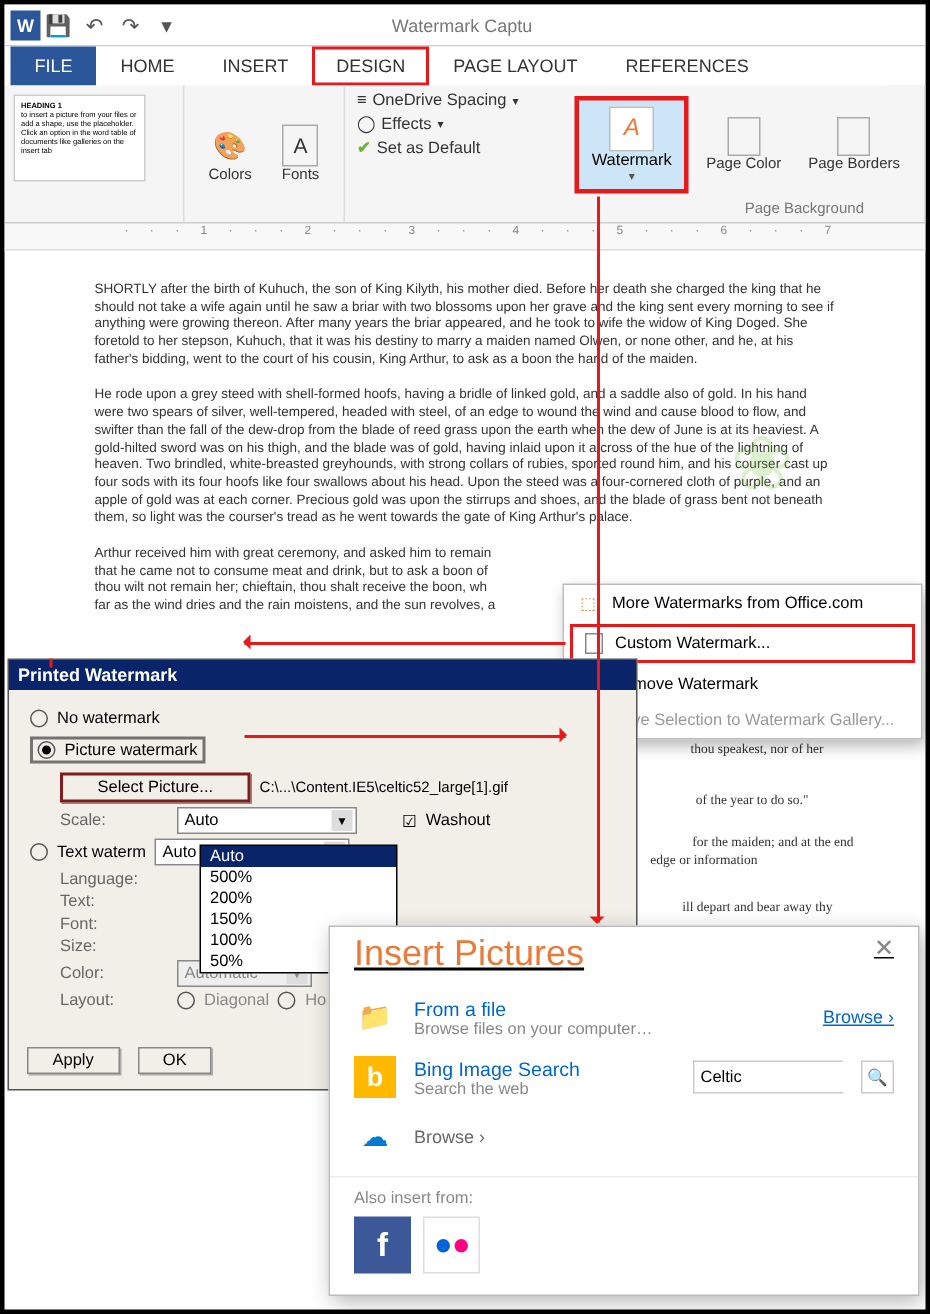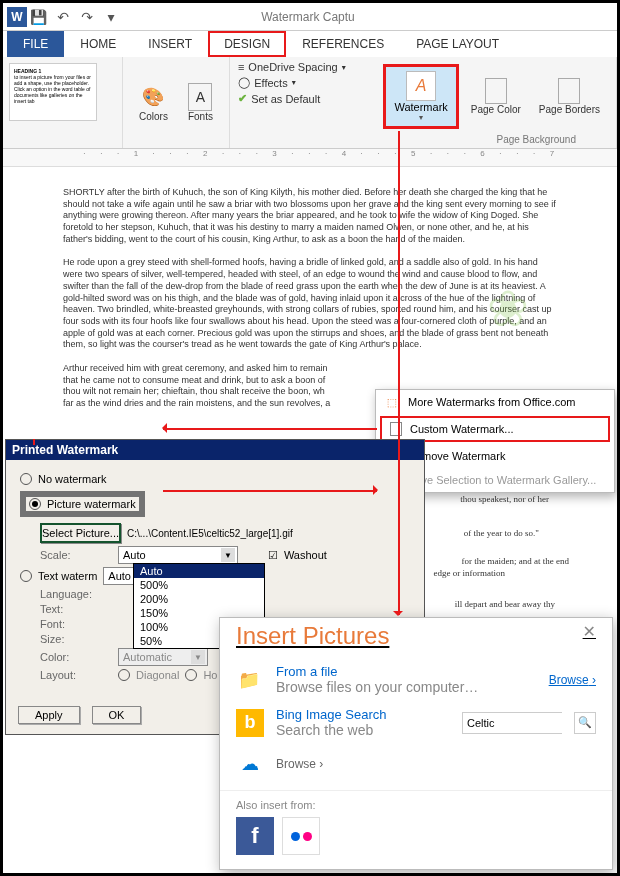--- a/index.html
+++ b/index.html
@@ -205,22 +205,22 @@
       font-weight: bold;
       font-size: 12px;
     }
     .printed-wm .body {
       padding: 10px 14px;
     }
     .row { display: flex; align-items: center; margin: 3px 0; gap: 6px; }
     .radio { width: 12px; height: 12px; border-radius: 50%; border: 1px solid #555; display: inline-block; }
     .radio.checked::after { content: ""; display: block; width: 6px; height: 6px; background: #000; border-radius: 50%; margin: 2px; }
     .sel-pic-btn {
-      border: 2px solid #14532d;
-      padding: 2px 0;
+      border: 2px solid #7f1d1d;
+      padding: 2px 23px;
       background: #f2efe9;
       box-shadow: 1px 1px 0 #888;
       text-align: right;
     }
     .lbl { width: 72px; color: #666; }
     .combo {
       border: 1px solid #888;
       background: #fff;
       height: 18px;
       display: flex; align-items: center; justify-content: space-between;
@@ -296,21 +296,21 @@
       padding: 6px 16px;
       gap: 12px;
     }
     .ip-row .ic {
       width: 28px; height: 28px;
       display: flex; align-items: center; justify-content: center;
       font-size: 18px;
     }
     .ip-row .txt { flex: 1; }
     .ip-row .txt .t1 { color: #0066cc; font-size: 13px; }
-    .ip-row .txt .t2 { color: #888; font-size: 14px; }
+    .ip-row .txt .t2 { color: #888; font-size: 11px; }
     .ip-row .act {
       color: #0066cc;
       font-size: 12px;
       text-decoration: underline;
       text-align: center;
     }
     .ip-row input.search {
       border: 1px solid #ccc;
       border-right: none;
       height: 22px;
@@ -362,22 +362,22 @@
   <div class="qat-btn">↷</div>
   <div class="qat-btn">▾</div>
   <div class="app-title">Watermark Captu</div>
 </div>
 
 <div class="tabbar">
   <div class="tab file">FILE</div>
   <div class="tab">HOME</div>
   <div class="tab">INSERT</div>
   <div class="tab highlighted">DESIGN</div>
+  <div class="tab">PAGE LAYOUT</div>
   <div class="tab">REFERENCES</div>
-  <div class="tab">PAGE LAYOUT</div>
 </div>
 
 <div class="user-area">
   <span>artain</span>
   <span style="font-size:8px">▾</span>
   <div class="avatar">👤</div>
 </div>
 
 <div class="ribbon">
   <div class="rb-themes">
@@ -470,21 +470,21 @@
   </div>
 </div>
 
 <div class="printed-wm">
   <div class="dlg-title">Printed Watermark</div>
   <div class="body">
     <div class="row">
       <span class="radio"></span>
       <span>No watermark</span>
     </div>
-    <div class="row" style="border:6px solid #737373;padding:1px 3px;display:inline-flex">
+    <div class="row" style="border:2px solid #737373;padding:1px 3px;display:inline-flex">
       <span class="radio checked"></span>
       <span>Picture watermark</span>
     </div>
     <div class="row" style="margin-left:20px">
       <span class="sel-pic-btn">Select Picture...</span>
       <span style="font-size:10px">C:\...\Content.IE5\celtic52_large[1].gif</span>
     </div>
     <div class="row" style="margin-left:20px">
       <span class="lbl">Scale:</span>
       <div class="combo">

